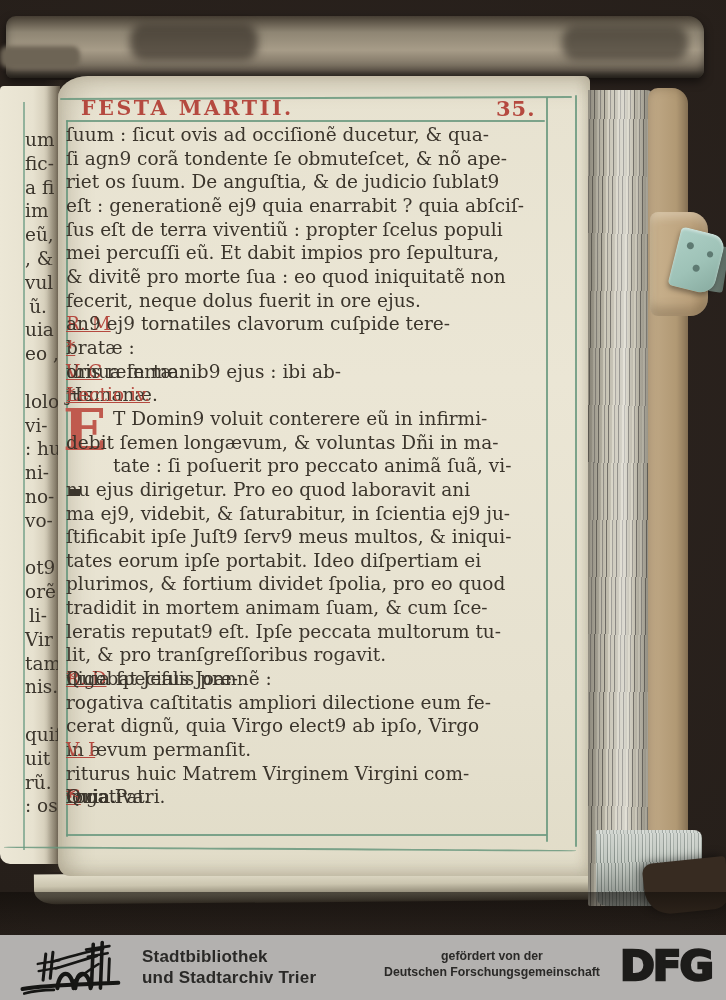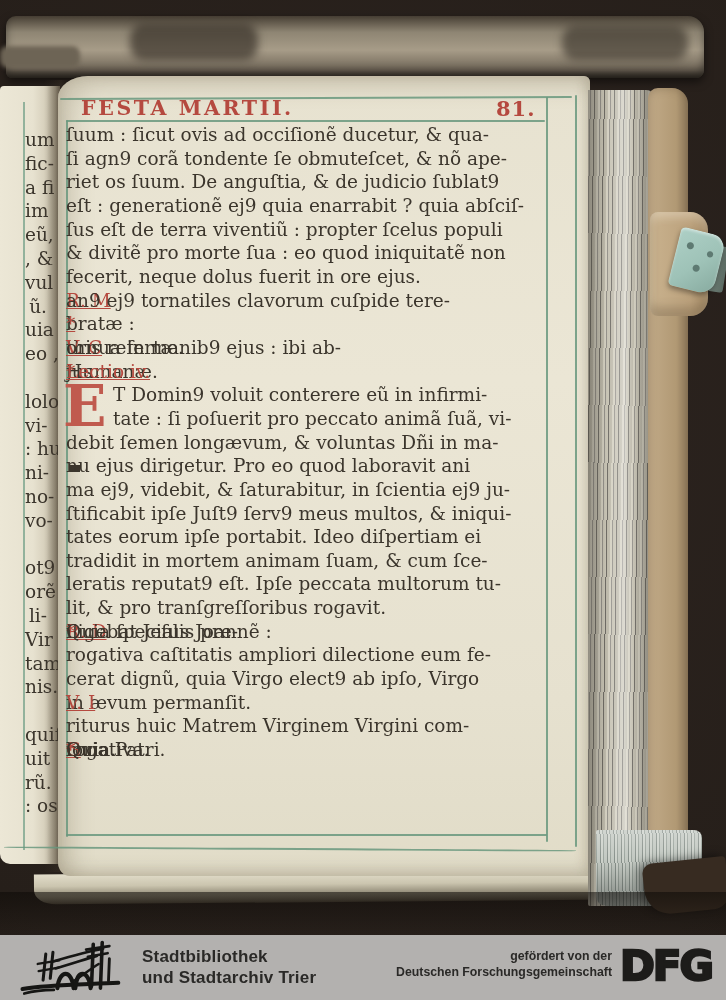--- a/index.html
+++ b/index.html
@@ -104,21 +104,21 @@
   .bottom-shadow{left:0;top:892px;width:726px;height:44px;
      background:linear-gradient(180deg,rgba(12,9,6,.55),rgba(0,0,0,0));}
 
   
   .banner{left:0;top:935px;width:726px;height:65px;background:#b3b1af;
      font-family:"Liberation Sans", sans-serif;color:#2a2927;padding-left:48px;}
   .lib-logo{left:18px;top:3px;width:112px;height:60px;}
   .lib-name{left:142px;top:11px;font-size:17px;font-weight:bold;line-height:21px;letter-spacing:.2px;}
   .lib-name div{position:static;}
   .funding{left:372px;top:14px;width:240px;text-align:right;font-size:12.3px;font-weight:bold;line-height:15.5px;}
-  .funding div{position:static;}
+  .funding div{position:static;text-align:center;}
   .dfg{left:620px;top:0px;width:100px;height:65px;line-height:63px;text-align:left;
      font-family:"DejaVu Sans", sans-serif;font-weight:bold;font-size:42px;letter-spacing:-2px;
      color:#1d1c1a;-webkit-text-stroke:2.4px #1d1c1a;transform:scaleY(.96);}
 </style>
 </head>
 <body>
 
 <div class="stage">
   <div class="photo">
 
@@ -141,37 +141,40 @@
       <div class="rule r-top-inner"></div>
       <div class="rule r-left"></div>
       <div class="rule r-right-inner"></div>
       <div class="rule r-right-outer"></div>
       <div class="rule r-bottom-inner"></div>
       <div class="rule r-bottom-outer"></div>
 
       <div class="running-header">
         <span class="header-title">FESTA MARTII.</span>
       </div>
-      <div class="page-number">81.</div>
+      <div class="page-number">35.</div>
 
       <div class="text-block" id="text-block">
           <div class="line">
             <span class="seg-k">ſuum : ſicut ovis ad occiſionẽ ducetur, &amp; qua-</span>
           </div>
           <div class="line">
             <span class="seg-k">ſi agn9 corã tondente ſe obmuteſcet, &amp; nõ ape-</span>
           </div>
           <div class="line">
             <span class="seg-k">riet os ſuum. De anguſtia, &amp; de judicio ſublat9</span>
           </div>
           <div class="line">
             <span class="seg-k">eſt : generationẽ ej9 quia enarrabit ? quia abſciſ-</span>
           </div>
           <div class="line">
             <span class="seg-k">ſus eſt de terra viventiũ : propter ſcelus populi</span>
+          </div>
+          <div class="line">
+            <span class="seg-k">mei percuſſi eũ. Et dabit impios pro ſepultura,</span>
           </div>
           <div class="line">
             <span class="seg-k">&amp; divitẽ pro morte ſua : eo quod iniquitatẽ non</span>
           </div>
           <div class="line end">
             <span class="seg-k">fecerit, neque dolus fuerit in ore ejus.</span>
           </div>
           <div class="line">
             <span class="seg-r">R. M</span>
             <span class="seg-k">an9 ej9 tornatiles clavorum cuſpide tere-</span>
@@ -188,35 +191,38 @@
           <div class="line end">
             <span class="seg-k">jus. </span>
             <span class="seg-r">*</span>
             <span class="seg-k"> Humanæ. </span>
             <span class="seg-r">Lectio iv.</span>
           </div>
           <div class="line indent">
             <span class="dropcap">E</span>
             <span class="seg-k">T Domin9 voluit conterere eũ in infirmi-</span>
           </div>
+          <div class="line">
+            <span class="seg-k">debit ſemen longævum, &amp; voluntas Dñi in ma-</span>
+          </div>
           <div class="line indent">
             <span class="seg-k">tate : ſi poſuerit pro peccato animã ſuã, vi-</span>
           </div>
-          <div class="line">
-            <span class="seg-k">debit ſemen longævum, &amp; voluntas Dñi in ma-</span>
-          </div>
           <div class="line"><span class="seg-k">nu ejus dirigetur. Pro eo quod laboravit ani</span><span class="quad"></span></div>
           <div class="line">
             <span class="seg-k">ma ej9, videbit, &amp; ſaturabitur, in ſcientia ej9 ju-</span>
           </div>
           <div class="line">
             <span class="seg-k">ſtificabit ipſe Juſt9 ſerv9 meus multos, &amp; iniqui-</span>
           </div>
           <div class="line">
             <span class="seg-k">tates eorum ipſe portabit. Ideo diſpertiam ei</span>
+          </div>
+          <div class="line">
+            <span class="seg-k">plurimos, &amp; fortium dividet ſpolia, pro eo quod</span>
           </div>
           <div class="line">
             <span class="seg-k">tradidit in mortem animam ſuam, &amp; cum ſce-</span>
           </div>
           <div class="line">
             <span class="seg-k">leratis reputat9 eſt. Ipſe peccata multorum tu-</span>
           </div>
           <div class="line end">
             <span class="seg-k">lit, &amp; pro tranſgreſſoribus rogavit.</span>
           </div>

